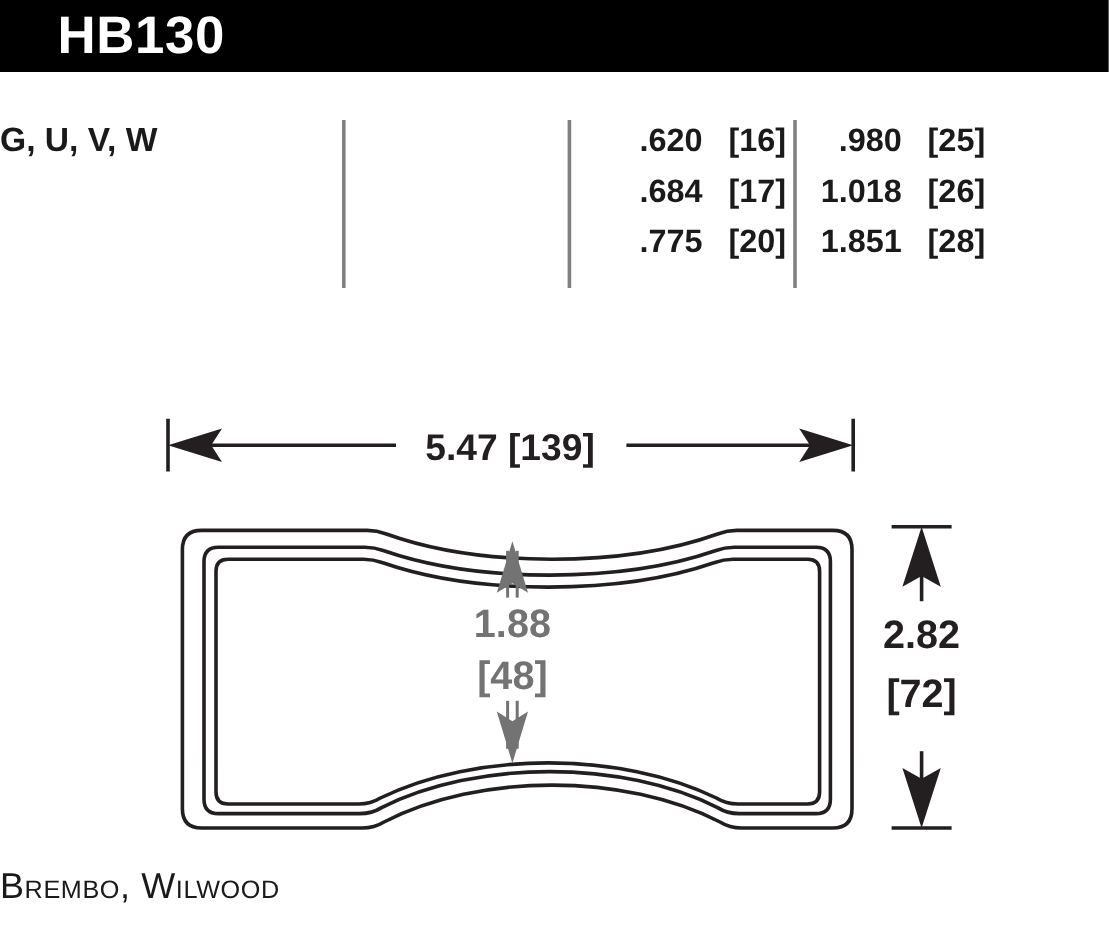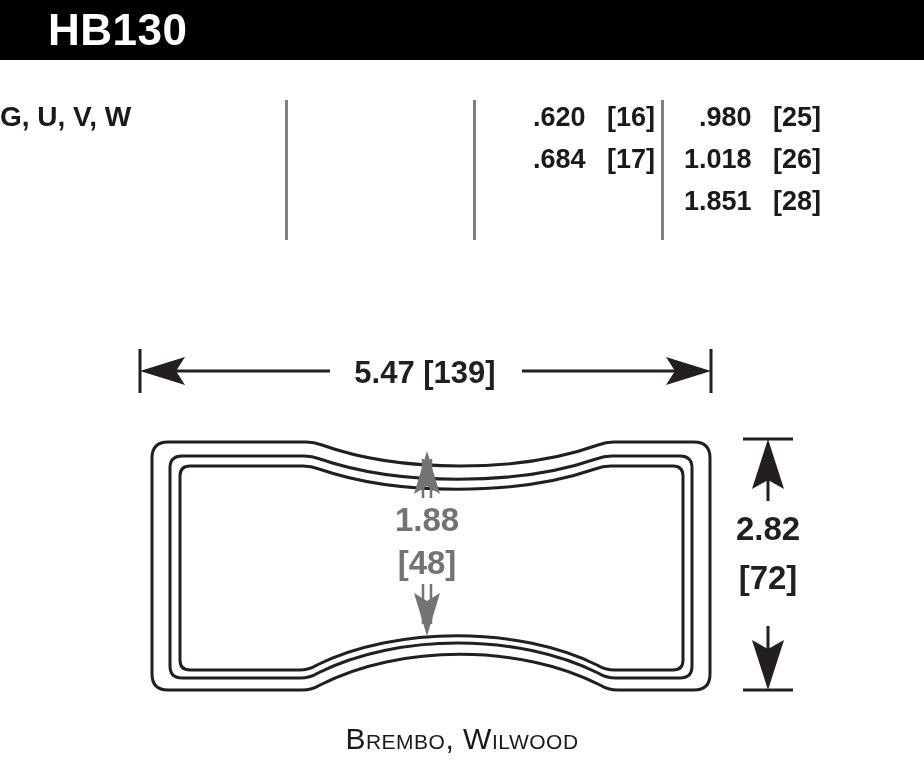--- a/index.html
+++ b/index.html
@@ -87,21 +87,21 @@
     position: absolute;
     left: 0; top: 246px;
     width: 804px; height: 480px;
   }
 
   
   #caption {
     position: absolute;
     left: 0; top: 722px;
     width: 924px;
-    text-align: center;
+    text-align: left;
     font-size: 30px;
     font-variant: small-caps;
     font-weight: normal;
     letter-spacing: 0.5px;
     color: #1a1a1a;
     font-family: "Liberation Sans", sans-serif;
   }
 </style>
 </head>
 <body>
@@ -120,20 +120,24 @@
   </div>
 
   <div class="spec-col" id="thickness-col">
     <div class="spec-cell">
       <span class="val">.620</span>
       <span class="brk">[16]</span>
     </div>
     <div class="spec-cell">
       <span class="val">.684</span>
       <span class="brk">[17]</span>
+    </div>
+    <div class="spec-cell">
+      <span class="val">.775</span>
+      <span class="brk">[20]</span>
     </div>
   </div>
 
   <div class="spec-col" id="dim-col">
     <div class="spec-cell">
       <span class="val">.980</span>
       <span class="brk">[25]</span>
     </div>
     <div class="spec-cell">
       <span class="val">1.018</span>

